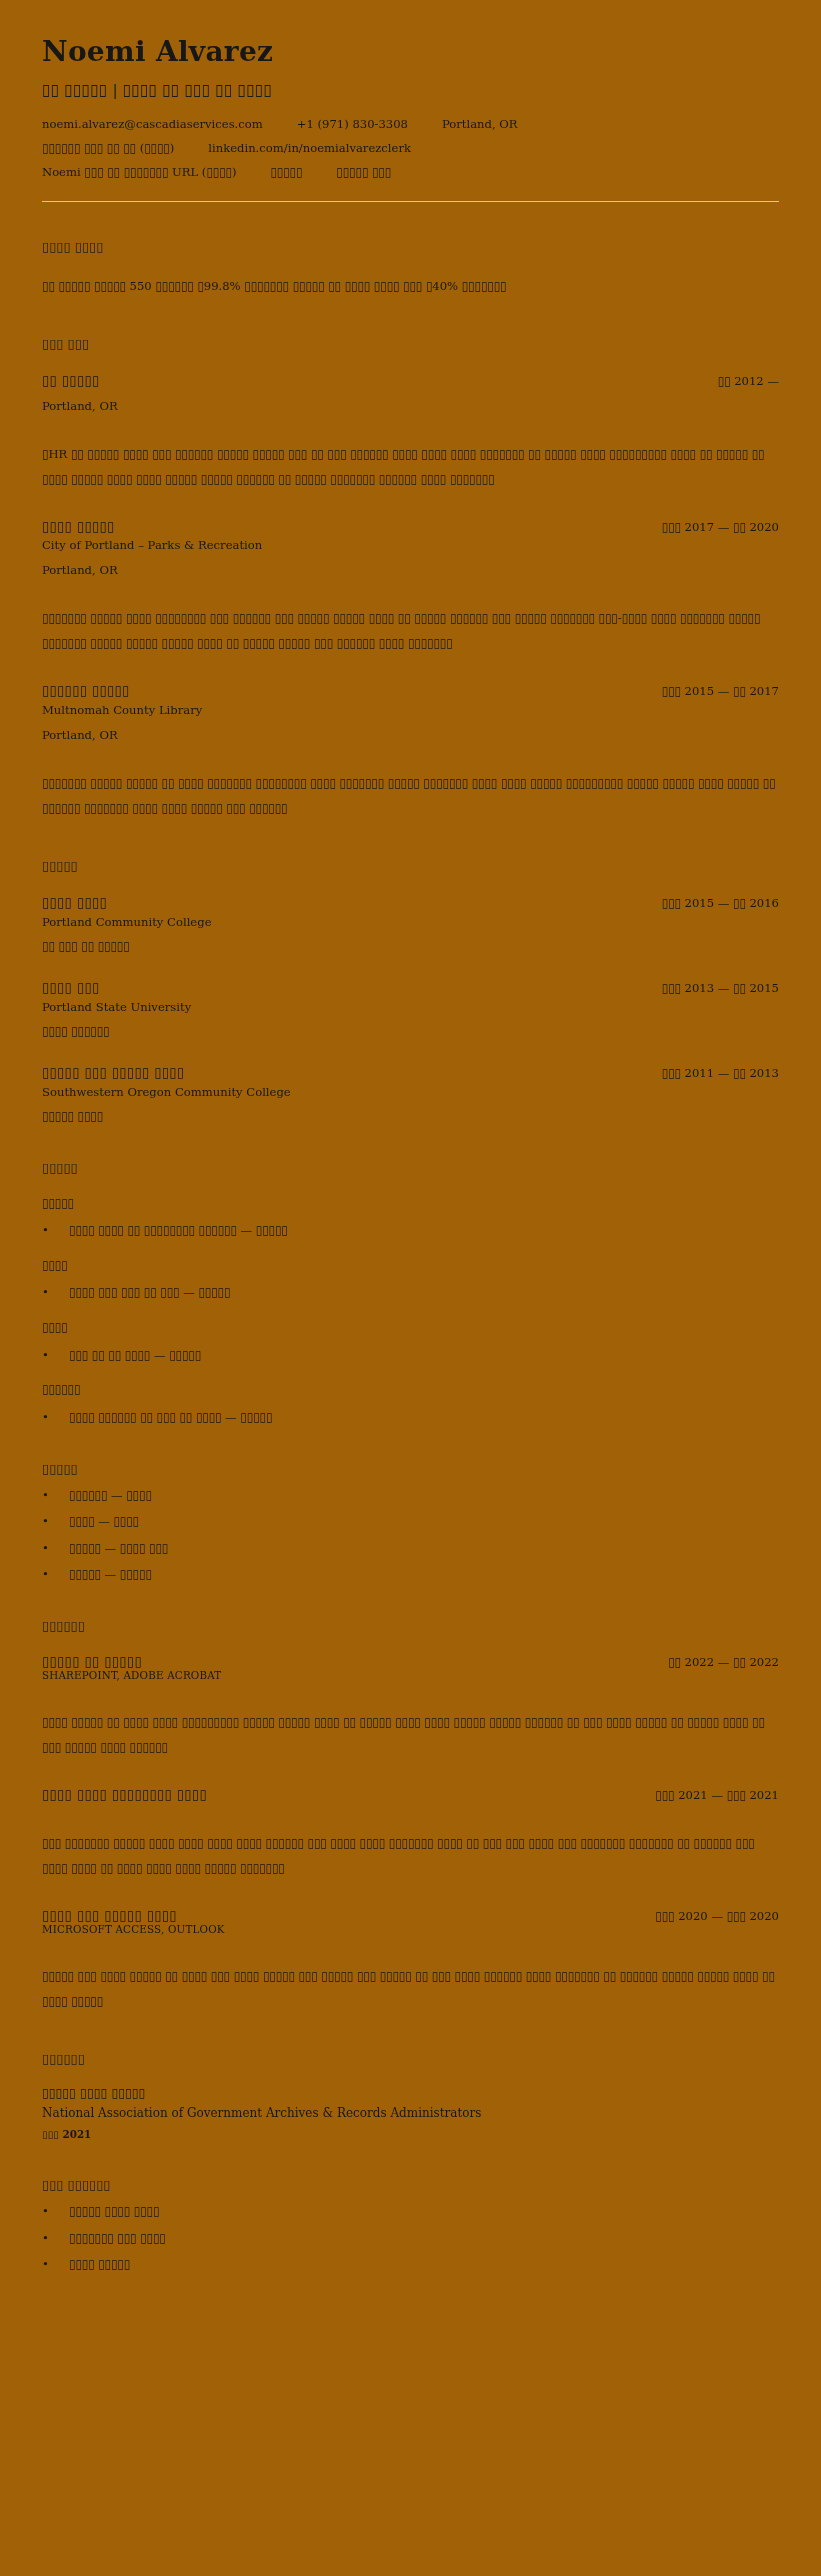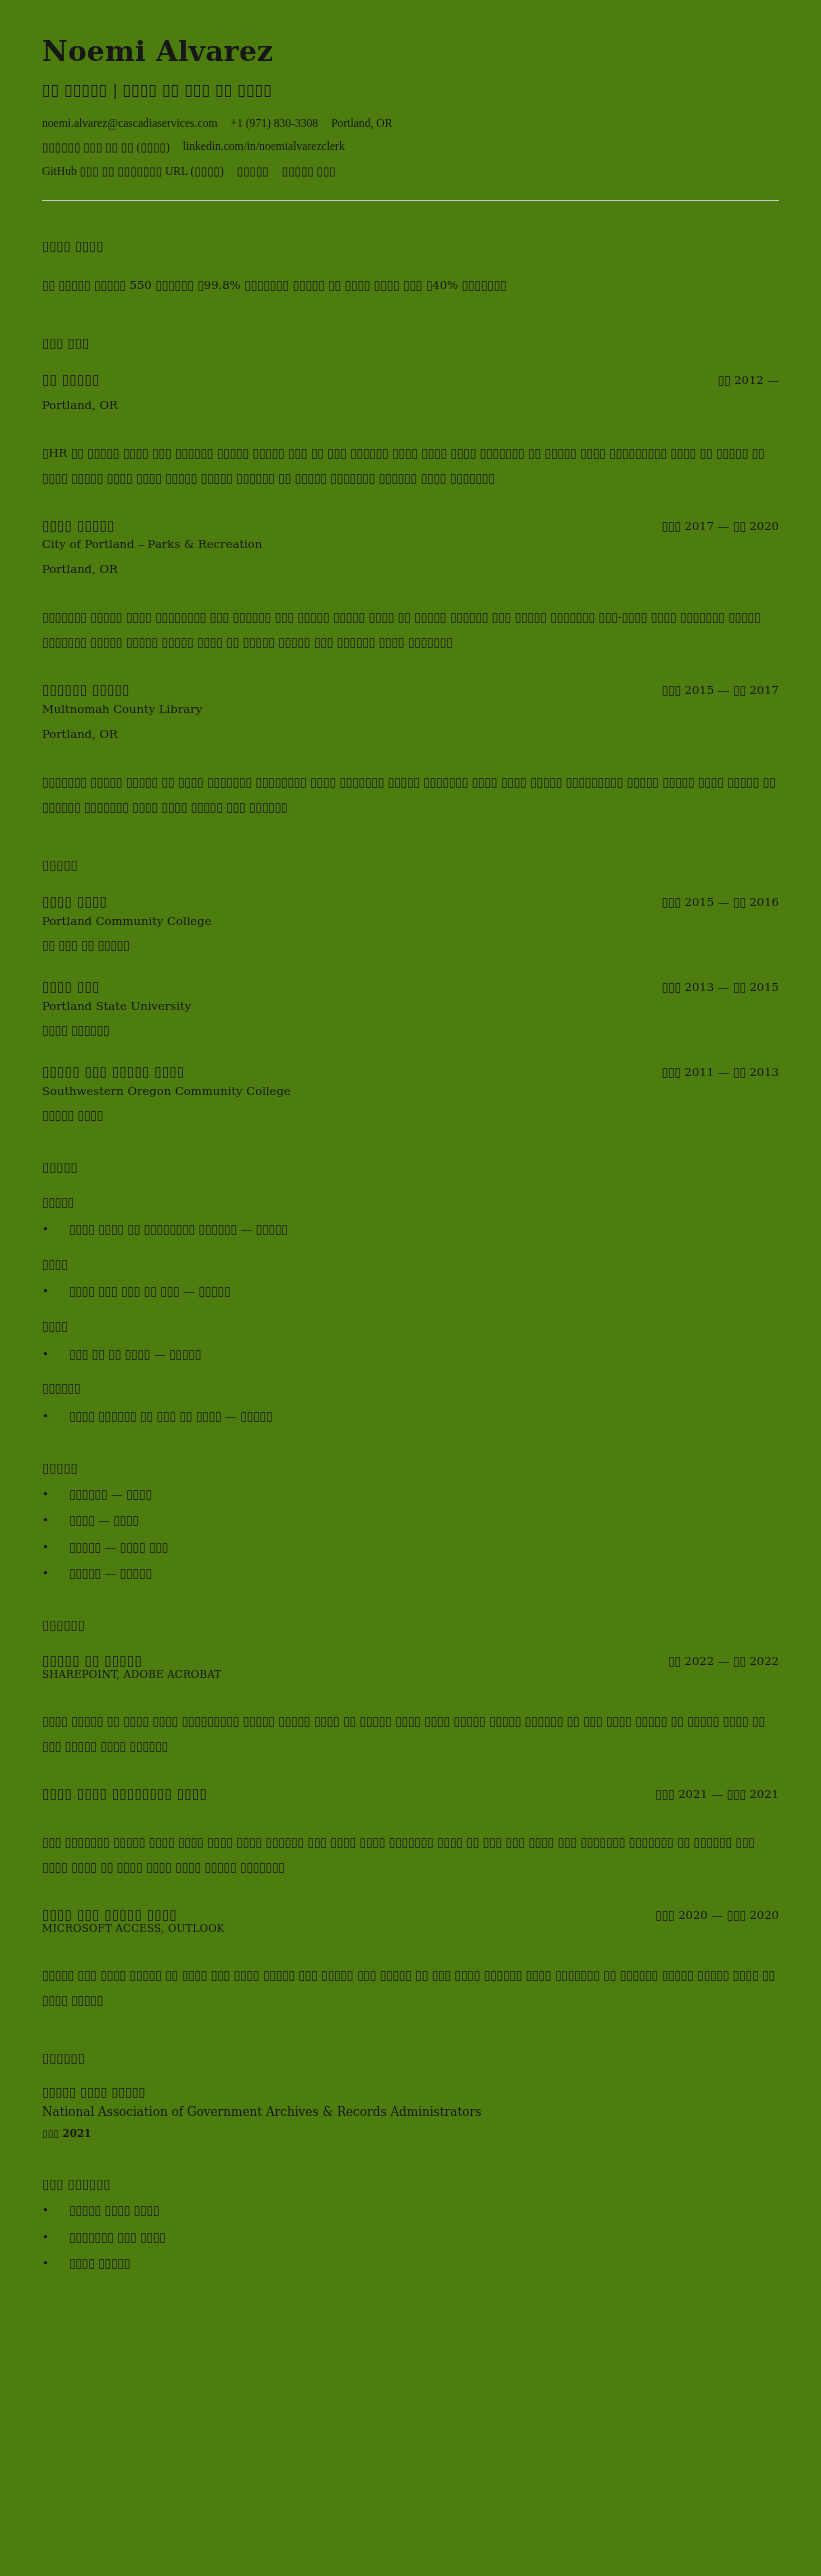--- a/index.html
+++ b/index.html
@@ -1,26 +1,26 @@
 <!DOCTYPE html>
 <html style="font-size:11px"><head>
 <meta charset="utf-8">
 <style>
   * { margin:0; padding:0; box-sizing:border-box; }
   html,body { background:#ffffff; }
   .page {
-    width:821px; height:2576px; margin:0 auto; background:#4d7c0f;
+    width:821px; height:2576px; margin:0 auto; background:#a16207;
     padding:36px 42px 27px 42px; overflow:hidden;
     font-family:"DejaVu Serif","Liberation Serif","DejaVu Sans",serif;
     color:#171717;
   }
   .name { font-size:28px; font-weight:700; letter-spacing:0.3px; line-height:1.15; }
   .subtitle { font-size:15.7px; margin-top:12.3px; color:#1c1c1c; }
   .contact { margin-top:18px; font-size:11.6px; }
-  .contact-row { display:flex; gap:13px; margin-top:9.6px; white-space:nowrap;font-family:Liberation Serif, serif; }
+  .contact-row { display:flex; gap:34px; margin-top:9.6px; white-space:nowrap; }
   .contact-row:first-child { margin-top:0; }
   .rule { border:none; border-top:0.7px solid #c9c9c9; margin-top:22px; }
   .section-heading { font-size:13px; color:#1c1c1c; }
   .mt-section { margin-top:37px; }
   .summary-text { font-size:11.6px; margin-top:20.5px; line-height:25px; }
   .entry { margin-top:20.5px; }
   .entry + .entry { margin-top:26px; }
   .entry-head { display:flex; justify-content:space-between; align-items:baseline; }
   .entry-title { font-size:13.7px; font-weight:700; }
   .entry-date { font-size:11.6px; white-space:nowrap; padding-left:16.4px; }
@@ -51,21 +51,21 @@
       <div class="contact-row">
         <span>noemi.alvarez@cascadiaservices.com</span>
         <span>+1 (971) 830-3308</span>
         <span>Portland, OR</span>
       </div>
       <div class="contact-row">
         <span>▯▯▯▯▯▯ ▯▯▯ ▯▯ ▯▯ (▯▯▯▯)</span>
         <span>linkedin.com/in/noemialvarezclerk</span>
       </div>
       <div class="contact-row">
-        <span>GitHub ▯▯▯ ▯▯ ▯▯▯▯▯▯▯ URL (▯▯▯▯)</span>
+        <span>Noemi ▯▯▯ ▯▯ ▯▯▯▯▯▯▯ URL (▯▯▯▯)</span>
         <span>▯▯▯▯▯</span>
         <span>▯▯▯▯▯ ▯▯▯</span>
       </div>
     </div>
   </div>
 
   <hr class="rule">
 
   <div class="mt-section">
     <div class="section-heading">▯▯▯▯ ▯▯▯▯</div>

